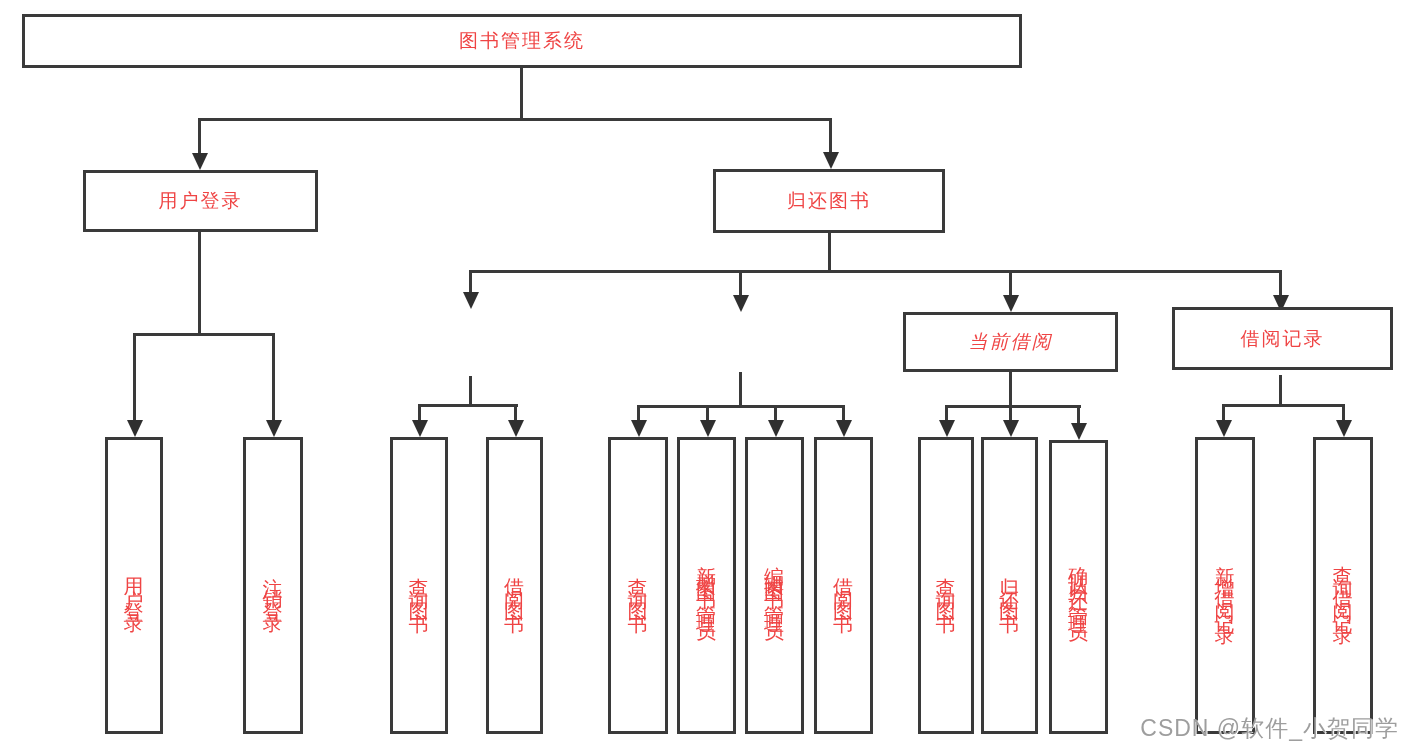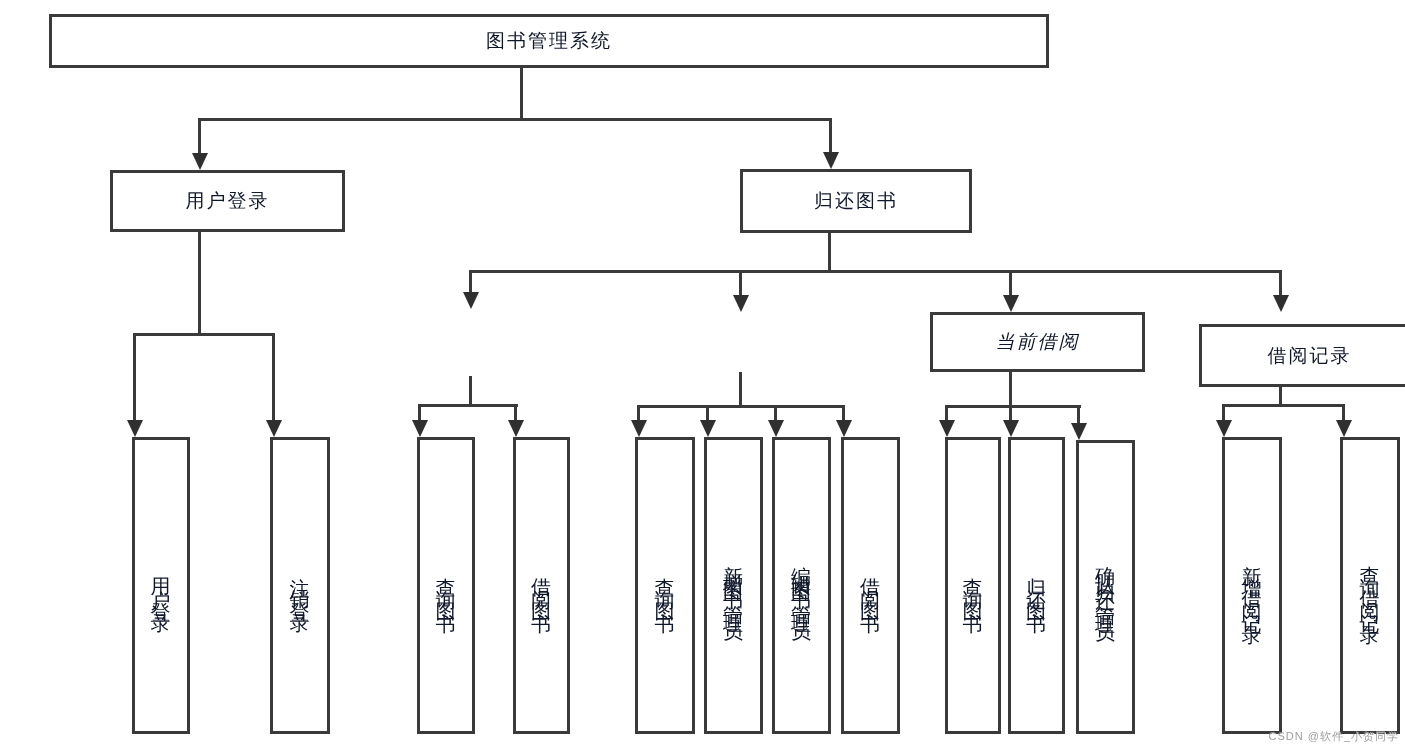--- a/index.html
+++ b/index.html
@@ -3,55 +3,55 @@
 <meta charset="utf-8">
 <style>
   html,body{margin:0;padding:0;background:#ffffff;}
   .stage{
     position:relative;width:1405px;height:747px;background:#ffffff;
     font-family:"Liberation Sans", sans-serif;color:#333;overflow:hidden;
   }
   .node{
     position:absolute;box-sizing:border-box;background:#fff;
     border:3px solid #3a3a3a;display:flex;align-items:center;justify-content:center;
-    font-size:19px;letter-spacing:2px;color:#0f172a;text-align:center;z-index:2;margin-left:27px;
+    font-size:19px;letter-spacing:2px;color:#ef4444;text-align:center;z-index:2;
   }
   .leaf{
     writing-mode:vertical-rl;text-orientation:mixed;
     font-size:20px;letter-spacing:12px;line-height:1;
   }
   .hl{position:absolute;height:3px;background:#3a3a3a;z-index:1;}
   .vl{position:absolute;width:3px;background:#3a3a3a;z-index:1;}
   .ar{position:absolute;width:0;height:0;z-index:1;
       border-left:8px solid transparent;border-right:8px solid transparent;
       border-top:17px solid #2f2f2f;}
   
   .n-root{left:22px;top:14px;width:1000px;height:54px;}
   .n-user{left:83px;top:170px;width:235px;height:62px;}
   .n-mgmt{left:713px;top:169px;width:232px;height:64px;}
   .n-rec{left:362px;top:309px;width:225px;height:67px;}
   .n-bb{left:633px;top:312px;width:215px;height:60px;}
   .n-cb{left:903px;top:312px;width:215px;height:60px;font-style:italic;}
-  .n-br{left:1172px;top:324px;width:221px;height:63px;}
+  .n-br{left:1172px;top:307px;width:221px;height:63px;}
   .l-user{left:105px;top:437px;width:58px;height:297px;}
   .l-logout{left:243px;top:437px;width:60px;height:297px;}
   .l-rec-q{left:390px;top:437px;width:58px;height:297px;}
   .l-rec-b{left:486px;top:437px;width:57px;height:297px;}
   .l-bb-q{left:608px;top:437px;width:60px;height:297px;}
   .l-bb-a{left:677px;top:437px;width:59px;height:297px;letter-spacing:8px;}
   .l-bb-e{left:745px;top:437px;width:59px;height:297px;letter-spacing:8px;}
   .l-bb-b{left:814px;top:437px;width:59px;height:297px;}
   .l-cb-q{left:918px;top:437px;width:56px;height:297px;}
   .l-cb-r{left:981px;top:437px;width:57px;height:297px;}
   .l-cb-c{left:1049px;top:440px;width:59px;height:294px;letter-spacing:8px;}
   .l-br-a{left:1195px;top:437px;width:60px;height:297px;}
   .l-br-q{left:1313px;top:437px;width:60px;height:297px;}
   .watermark{
     position:absolute;right:6px;bottom:3px;z-index:3;
-    font-size:11px;letter-spacing:1px;color:#9e9e9e;text-shadow:1px 1px 0 #ffffff;
+    font-size:23px;letter-spacing:1px;color:#9e9e9e;text-shadow:1px 1px 0 #ffffff;
   }
 </style>
 </head>
 <body>
 
 <div class="stage">
 
   <div class="vl" style="left:520px;top:68px;height:52px;"></div>
   <div class="hl" style="left:198px;top:118px;width:634px;"></div>
   <div class="vl" style="left:198px;top:118px;height:37px;"></div>

